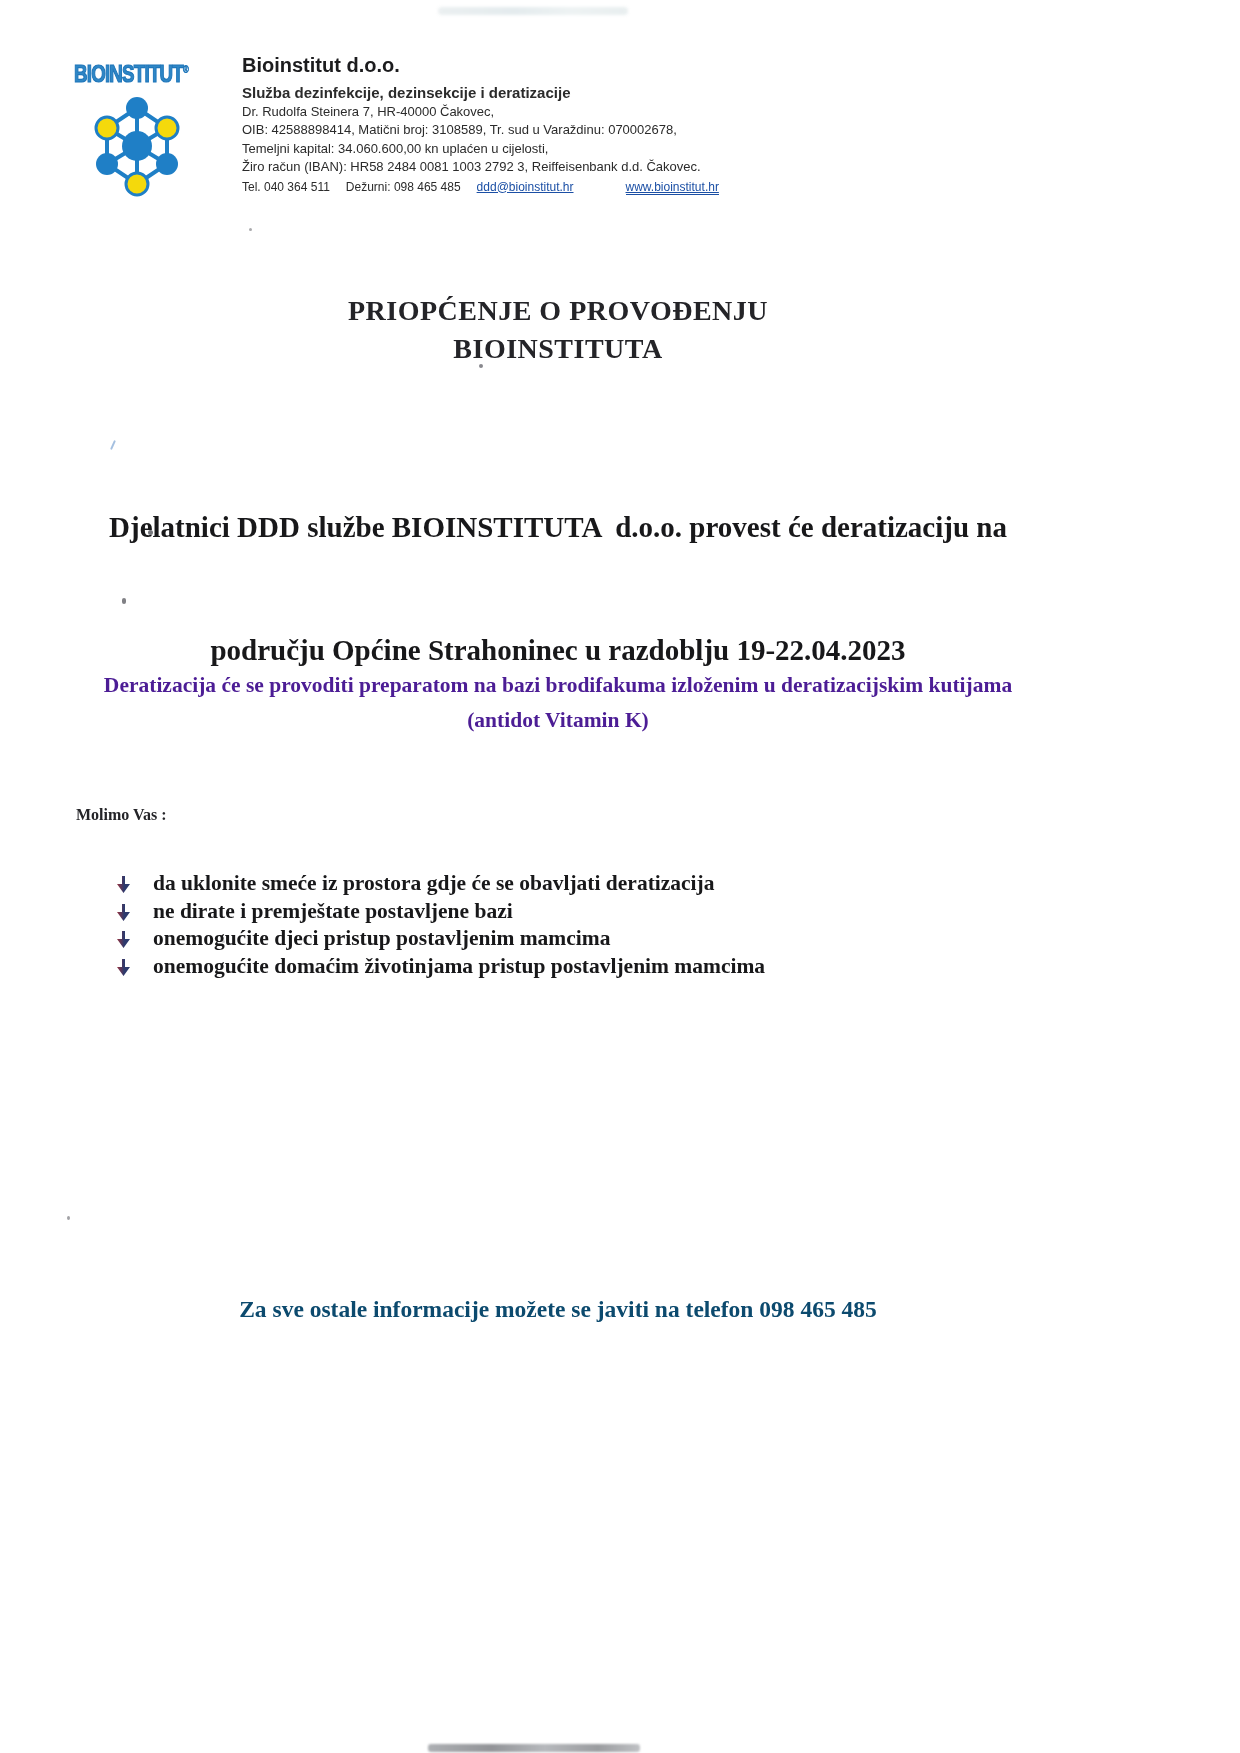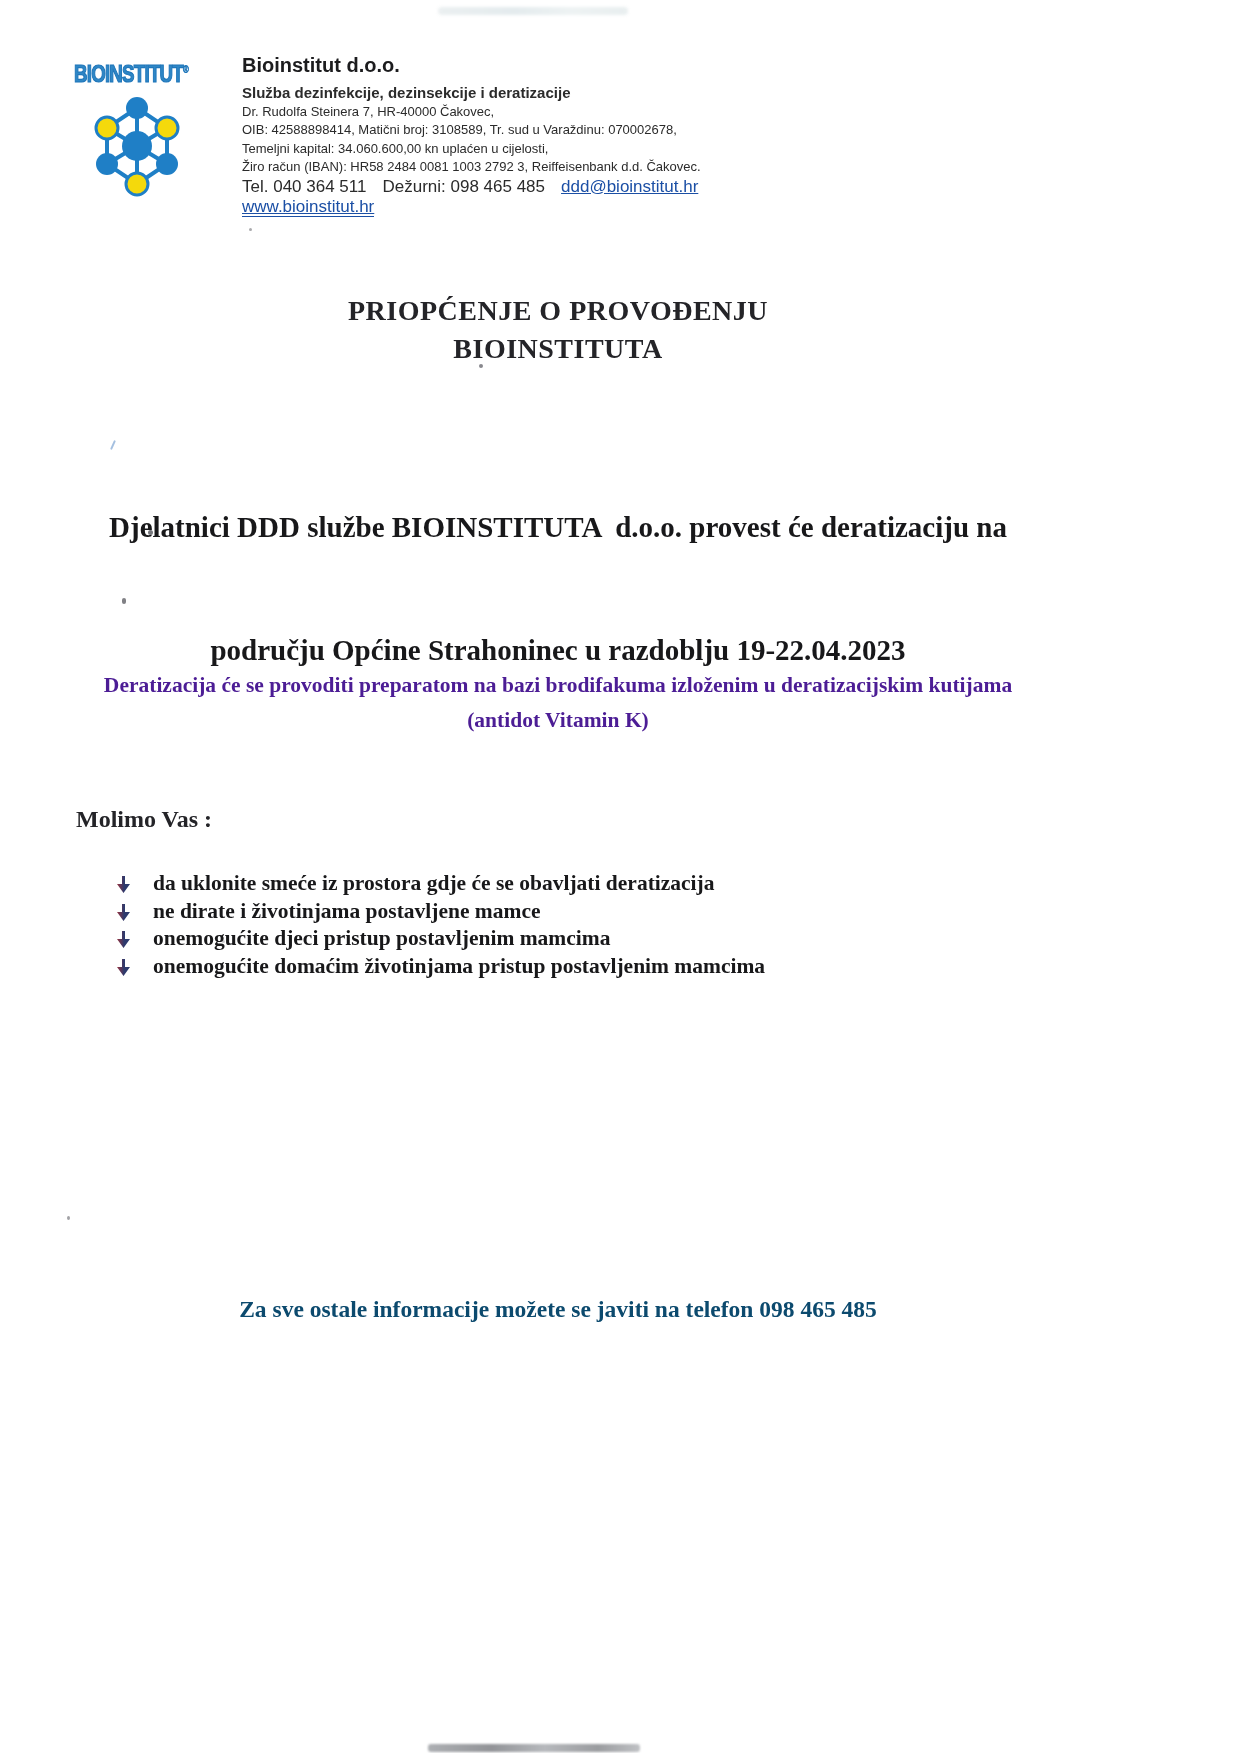--- a/index.html
+++ b/index.html
@@ -30,32 +30,32 @@
 
   .head-info{
     position:absolute;left:218px;top:54px;width:560px;
     font-family:"Liberation Sans", sans-serif;
     color:#2b2b2b;
     margin-left:24px;
   }
   .company-name{font-size:20px;font-weight:700;color:#1c1c1e;margin-bottom:7px;}
   .head-line{font-size:13px;line-height:18.5px;}
   .head-line.bold{font-weight:700;font-size:15px;}
-  .contact-line{font-size:17px;line-height:20px;}
+  .contact-line{font-size:12px;line-height:20px;}
   .contact-line .gap{display:inline-block;width:16px;}
   .contact-line .biggap{display:inline-block;width:52px;}
   a.doc-link{color:#1b4fa5;text-decoration:underline;cursor:pointer;}
   a.doc-link.www{text-decoration:underline;border-bottom:1px solid #1b4fa5;}
 
   
   .centerband{position:absolute;left:3px;width:1110px;text-align:center;}
   .doc-title{top:292px;font-size:28px;font-weight:700;letter-spacing:.5px;line-height:38px;color:#242428;}
   .announce{top:425px;font-size:29px;font-weight:700;line-height:41px;color:#18181a;white-space:pre-wrap;}
   .method{top:668px;font-size:21.5px;font-weight:700;line-height:35px;color:#4c1d95;}
-  .molimo{position:absolute;left:76px;top:806px;font-size:24px;font-weight:700;color:#242428;}
+  .molimo{position:absolute;left:76px;top:806px;font-size:16px;font-weight:700;color:#242428;}
 
   ul.bullets{
     position:absolute;left:116px;top:870px;margin:0;padding:0;list-style:none;
   }
   ul.bullets li{
     display:flex;align-items:flex-start;
     font-size:21.5px;font-weight:700;line-height:27.5px;color:#18181a;
   }
   .bullet-icon{flex:0 0 auto;margin:6px 22px 0 0;}
 
@@ -150,21 +150,21 @@
             </linearGradient>
           </defs>
         <path fill="url(#bg1)" d="M6 0 h3 v8 h5 l-6.5 9 L1 8 h5 Z"></path>
       </svg>
       <span>da uklonite smeće iz prostora gdje će se obavljati deratizacija</span>
     </li>
     <li>
       <svg class="bullet-icon" width="15" height="17" viewBox="0 0 15 17">
         <path fill="url(#bg1)" d="M6 0 h3 v8 h5 l-6.5 9 L1 8 h5 Zz"></path>
       </svg>
-      <span>ne dirate i životinjama postavljene mamce</span>
+      <span>ne dirate i premještate postavljene bazi</span>
     </li>
     <li>
       <svg class="bullet-icon" width="15" height="17" viewBox="0 0 15 17">
         <path fill="url(#bg1)" d="M6 0 h3 v8 h5 l-6.5 9 L1 8 h5 Zz"></path>
       </svg>
       <span>onemogućite djeci pristup postavljenim mamcima</span>
     </li>
     <li>
       <svg class="bullet-icon" width="15" height="17" viewBox="0 0 15 17">
         <path fill="url(#bg1)" d="M6 0 h3 v8 h5 l-6.5 9 L1 8 h5 Zz"></path>

